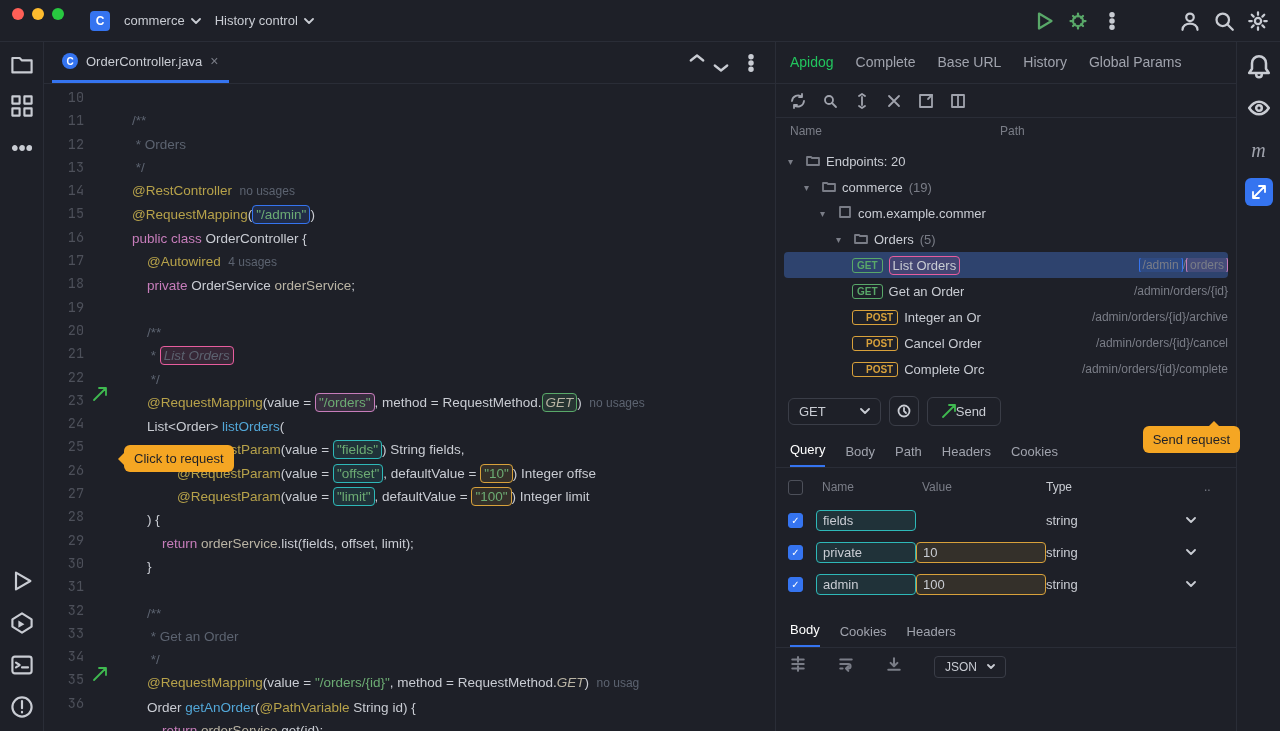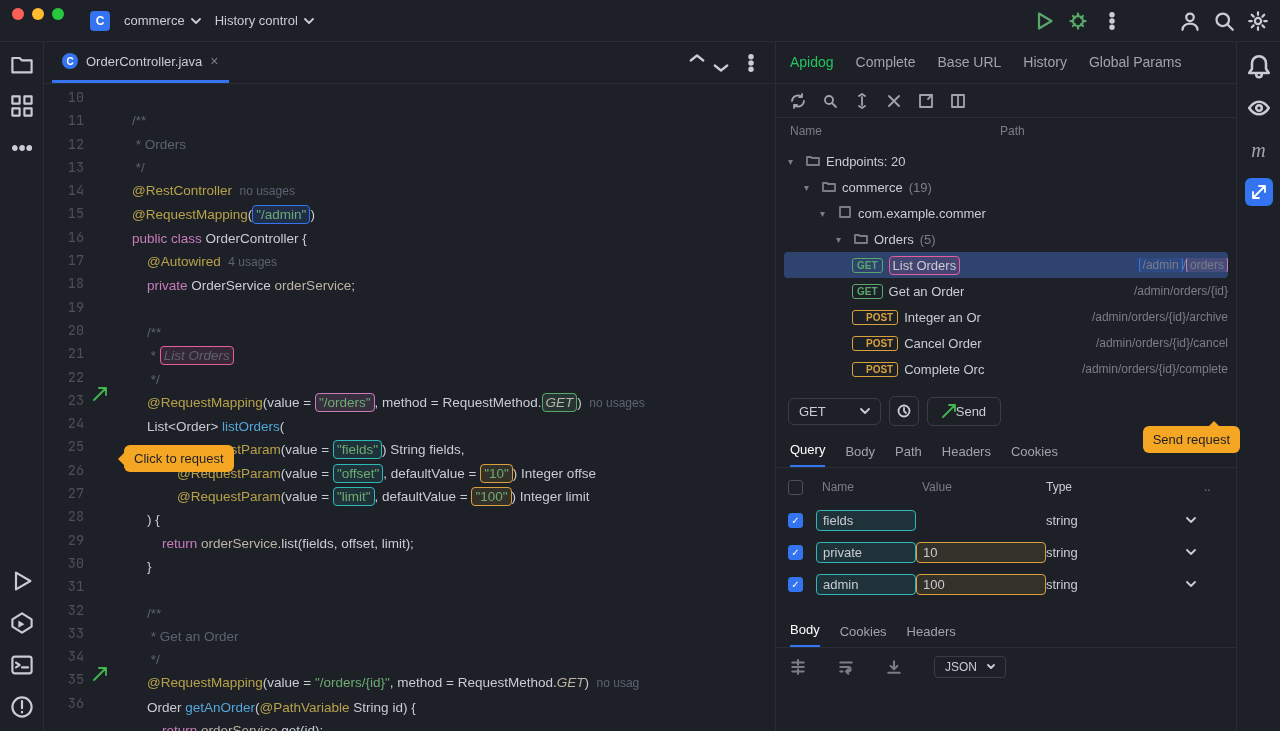--- a/index.html
+++ b/index.html
@@ -120,21 +120,21 @@
 .pt-row { display: flex; align-items: center; height: 32px; }
 .pt-chk { width: 28px; display: flex; align-items: center; }
 .pt-name { width: 100px; padding: 2px 6px; }
 .pt-value { width: 130px; padding: 2px 6px; }
 .pt-type { flex: 1; display: flex; align-items: center; gap: 8px; color: #c9ccd3; }
 .pt-more { width: 20px; color: #7a7d87; }
 .chk { width: 15px; height: 15px; border-radius: 3px; border: 1px solid #4d505a; }
 .chk.on { background: #3574f0; border-color: #3574f0; display: flex; align-items: center; justify-content: center; color: #fff; font-size: 10px; }
 
 .resp-tabs { display: flex; gap: 20px; padding: 0 14px; border-bottom: 1px solid #2a2d37; height: 32px; align-items: flex-end; margin-top: 14px; }
-.resp-tools { display: flex; gap: 32px; align-items: center; padding: 8px 14px; }
+.resp-tools { display: flex; gap: 32px; padding: 8px 14px; }
 .resp-tools .tb-icon { color: #7a7d87; width: 16px; height: 16px; }
 .fmt-sel { border: 1px solid #3a3d47; border-radius: 4px; padding: 3px 10px; display: flex; align-items: center; gap: 10px; font-size: 12px; cursor: pointer; }
 
 svg { fill: none; stroke: currentColor; stroke-width: 1.8; stroke-linecap: round; stroke-linejoin: round; }
 </style>
 </head>
 <body>
 
 <div class="window-controls">
   <div class="wc wc-close"></div>

